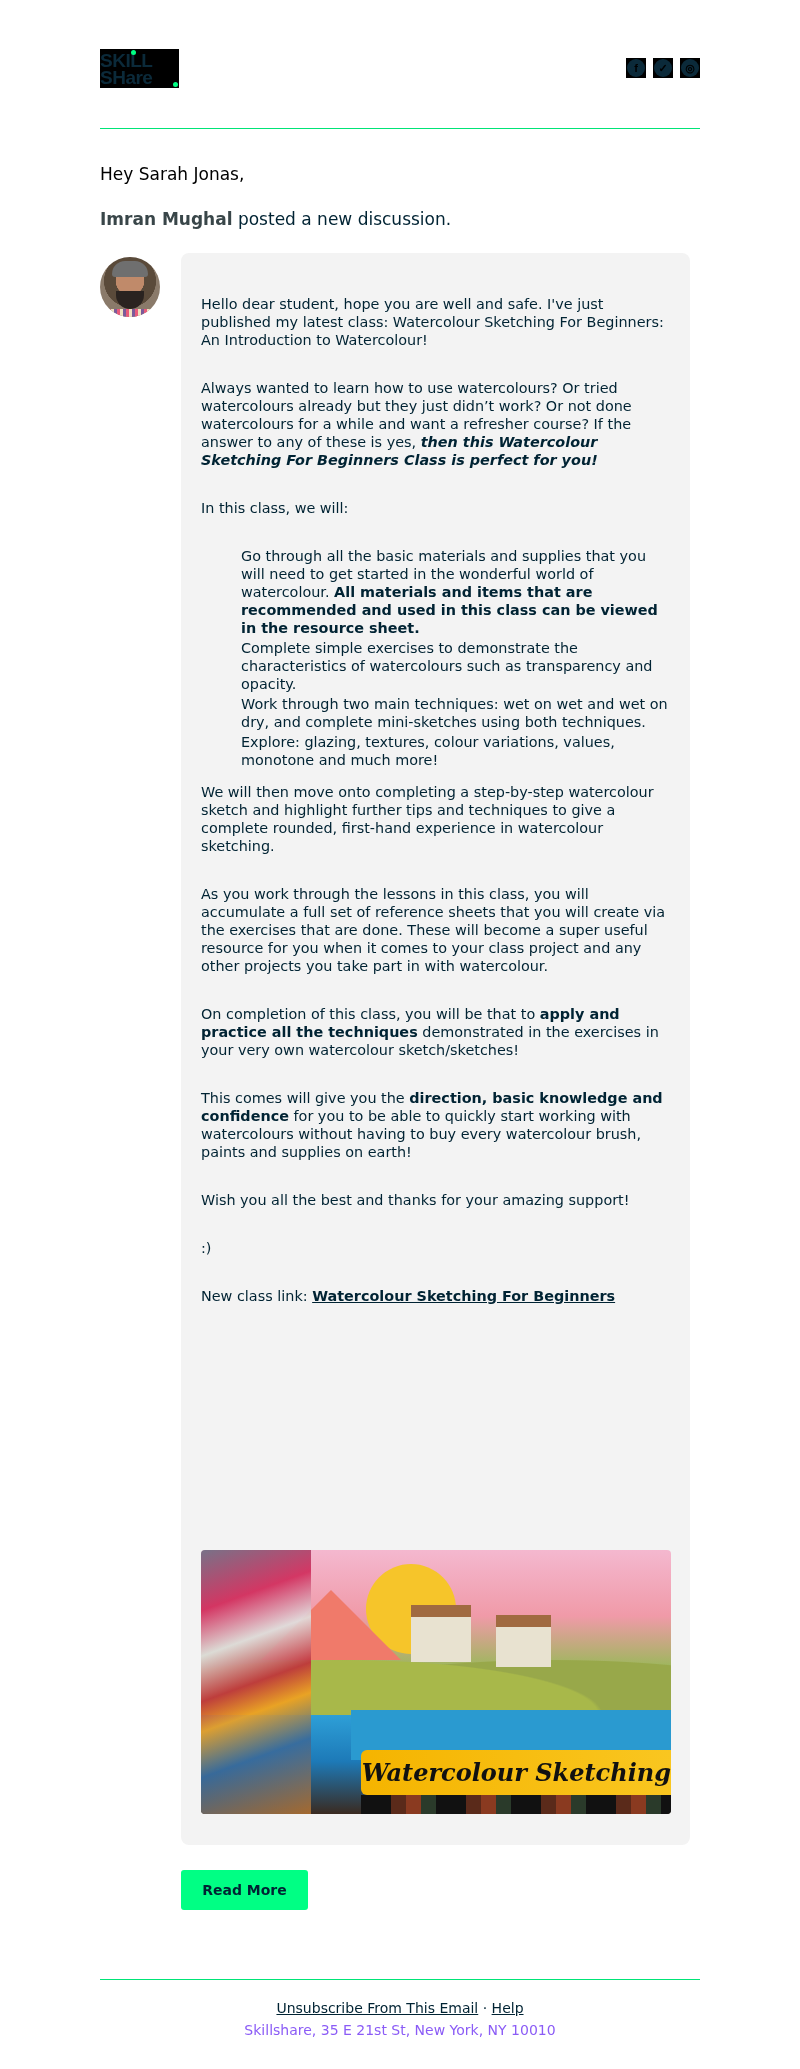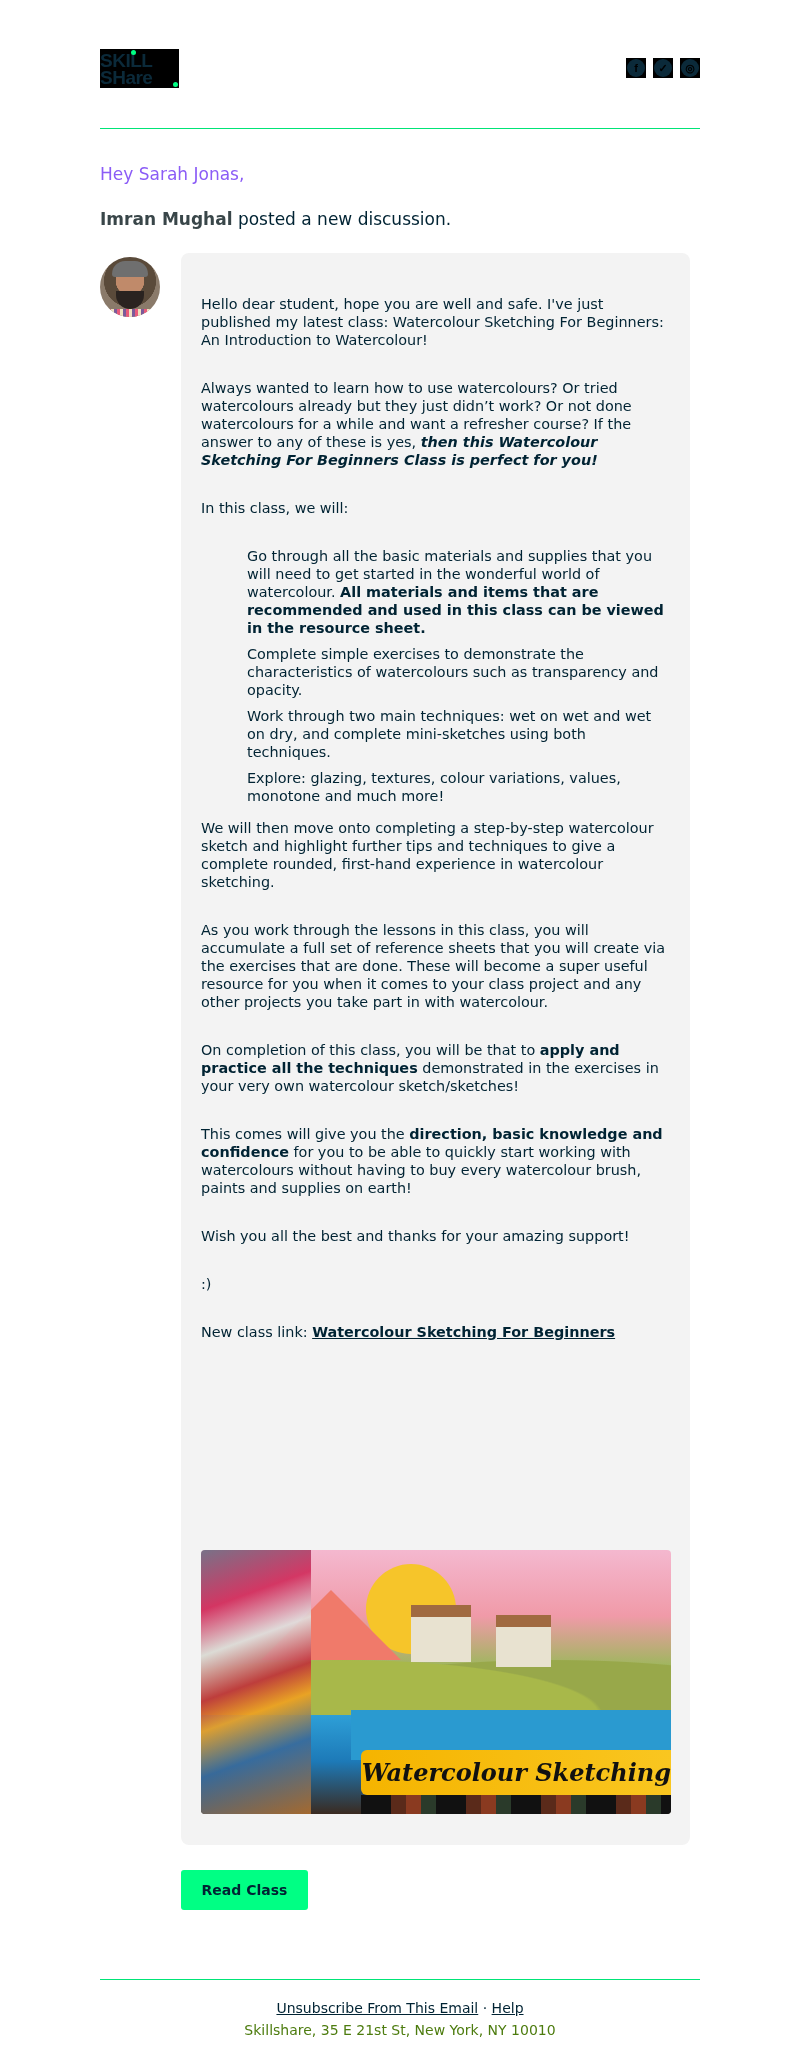--- a/index.html
+++ b/index.html
@@ -10,52 +10,52 @@
     .logo { position: absolute; left: 0; top: 49px; width: 79px; height: 39px; background: #000; overflow: hidden; }
     .logo .l1, .logo .l2 { position: absolute; left: 0; font-family: "Liberation Sans", sans-serif; font-weight: 700; color: #0b2a3a; font-size: 19px; line-height: 18px; letter-spacing: -0.5px; }
     .logo .l1 { top: 3px; }
     .logo .l2 { top: 20px; }
     .logo .dot1 { position: absolute; left: 31px; top: 1px; width: 5px; height: 5px; border-radius: 50%; background: #00ff84; }
     .logo .dot2 { position: absolute; left: 73px; top: 33px; width: 5px; height: 5px; border-radius: 50%; background: #00ff84; }
     .social { position: absolute; right: 0; top: 58px; display: flex; gap: 7px; }
     .social .ic { width: 20px; height: 20px; background: #000; display: flex; align-items: center; justify-content: center; }
     .social .ic span { width: 18px; height: 18px; border-radius: 50%; background: #0b2a3a; color: #000; font-size: 11px; font-weight: 700; display: flex; align-items: center; justify-content: center; font-family: "Liberation Sans", sans-serif; }
     .rule { position: absolute; left: 0; width: 600px; height: 1px; background: #00e477; }
-    .greet { position: absolute; left: 0; top: 164px; font-size: 17px; color: #8b5cf6; }
+    .greet { position: absolute; left: 0; top: 164px; font-size: 17px; color: #000000; }
     .posted { position: absolute; left: 0; top: 209px; font-size: 17px; color: #002333; }
     .posted a { font-weight: 700; color: #394649; }
     .avatar { position: absolute; left: 0; top: 257px; width: 60px; height: 60px; border-radius: 50%; overflow: hidden;
       background: radial-gradient(circle at 50% 40%, #c08a6a 0 30%, #5a4a3a 31% 55%, #8a7a6a 56%); }
     .avatar .cap { position: absolute; left: 12px; top: 4px; width: 36px; height: 16px; border-radius: 18px 18px 4px 4px; background: #6f6f6f; }
     .avatar .beard { position: absolute; left: 16px; top: 34px; width: 28px; height: 18px; border-radius: 0 0 14px 14px; background: #2a2320; }
     .avatar .stripes { position: absolute; left: 8px; bottom: 0; width: 44px; height: 8px;
       background: repeating-linear-gradient(90deg, #e85a7a 0 3px, #f0e0c0 3px 6px, #7a5a9a 6px 9px); }
     .card { position: absolute; left: 81px; top: 253px; width: 509px; height: 1592px; background: #f3f3f3; border-radius: 8px; }
     .content { position: absolute; left: 20px; top: 42px; width: 475px; font-size: 14.4px; line-height: 18px; color: #002333; }
     .content p { margin: 0 0 30px 0; }
     .content ul { list-style: none; margin: 0 0 14px 0; padding: 0 0 0 38px; }
-    .content li { margin: 8px; }
+    .content li { margin: 2px; }
     .content b { font-weight: 700; }
     .content a { color: #002333; font-weight: 700; text-decoration: underline; }
     .hero { position: absolute; left: 20px; top: 1297px; width: 470px; height: 264px; border-radius: 4px; overflow: hidden;
       background: linear-gradient(180deg, #f4b8cf 0%, #f09aa8 25%, #9ab85a 45%, #7a9a3a 58%, #2ea0d8 62%, #1d7ab8 80%, #3a2a20 100%); }
     .hero .sun { position: absolute; left: 165px; top: 14px; width: 90px; height: 90px; border-radius: 50%; background: #f6c52a; }
     .hero .mtn { position: absolute; left: 60px; top: 40px; width: 0; height: 0; border-left: 70px solid transparent; border-right: 70px solid transparent; border-bottom: 70px solid #f07a6a; }
     .hero .house1 { position: absolute; left: 210px; top: 55px; width: 60px; height: 45px; background: #e8e2d0; border-top: 12px solid #a06a40; }
     .hero .house2 { position: absolute; left: 295px; top: 65px; width: 55px; height: 40px; background: #e8e2d0; border-top: 12px solid #a06a40; }
     .hero .hills { position: absolute; left: 0; top: 95px; width: 470px; height: 70px; background: radial-gradient(ellipse at 30% 100%, #a8b84a 0 55%, transparent 56%), radial-gradient(ellipse at 75% 100%, #98a84a 0 55%, transparent 56%); }
     .hero .water { position: absolute; left: 150px; top: 160px; width: 320px; height: 50px; background: #2a9ad0; }
     .hero .paints { position: absolute; left: 0; top: 0; width: 110px; height: 264px; background: linear-gradient(160deg, #6a6a80 0%, #d02a5a 20%, #e0e0e0 35%, #c0303a 50%, #f0a020 60%, #3a6a9a 75%, #b07030 100%); opacity: 0.9; }
     .hero .banner { position: absolute; right: 0; top: 200px; width: 310px; height: 45px; background: linear-gradient(90deg, #f5b400, #f9c620); border-radius: 6px 0 0 6px; display: flex; align-items: center; justify-content: flex-end; }
     .hero .banner span { font-family: "DejaVu Serif", serif; font-style: italic; font-weight: 700; font-size: 24px; color: #111; }
     .hero .strip { position: absolute; right: 0; bottom: 0; width: 310px; height: 19px; background: repeating-linear-gradient(90deg, #111 0 30px, #5a2a1a 30px 45px, #8a3a20 45px 60px, #2a3a2a 60px 75px); }
     .btn { position: absolute; left: 81px; top: 1870px; width: 127px; height: 40px; background: #00ff84; border-radius: 3px; display: flex; align-items: center; justify-content: center; font-weight: 700; font-size: 14px; color: #002333; cursor: pointer; }
     .footer-links { position: absolute; left: 0; width: 600px; top: 2000px; text-align: center; font-size: 14px; color: #002333; }
     .footer-links a { color: #002333; text-decoration: underline; }
-    .footer-addr { position: absolute; left: 0; width: 600px; top: 2022px; text-align: center; font-size: 14px; color: #4d7c0f; }
+    .footer-addr { position: absolute; left: 0; width: 600px; top: 2022px; text-align: center; font-size: 14px; color: #8b5cf6; }
   </style>
 </head>
 <body>
 
 <div class="wrap">
   <div class="header">
     <div class="logo">
       <span class="l1">SKILL</span>
       <span class="l2">SHare</span>
       <span class="dot1"></span>
@@ -116,21 +116,21 @@
       <span class="house2"></span>
       <span class="water"></span>
       <span class="paints"></span>
       <div class="banner">
           <span>Watercolour Sketching</span>
         </div>
       <span class="strip"></span>
     </div>
   </div>
 
-  <div class="btn">Read Class</div>
+  <div class="btn">Read More</div>
 
   <div class="rule" style="top:1979px;"></div>
 
   <div class="footer-links">
     <a>Unsubscribe From This Email</a><span> · </span><a>Help</a>
   </div>
   <div class="footer-addr">Skillshare, 35 E 21st St, New York, NY 10010</div>
 </div>
 
 </body></html>

